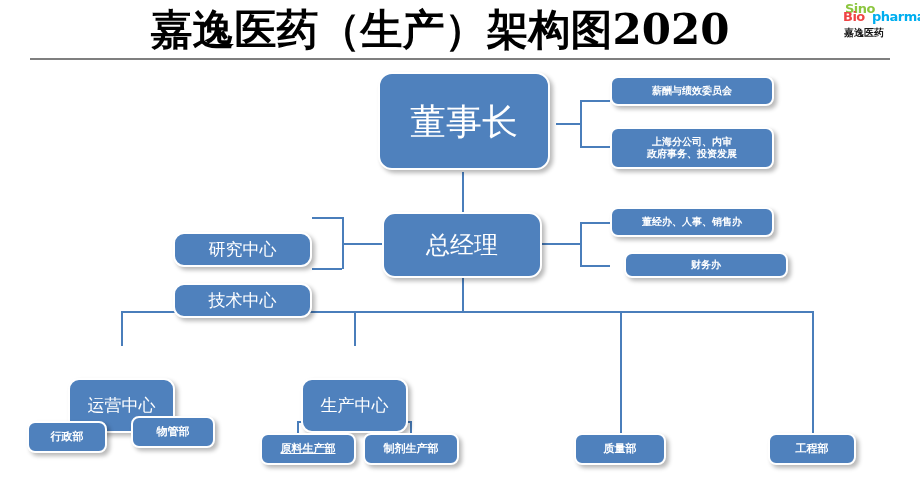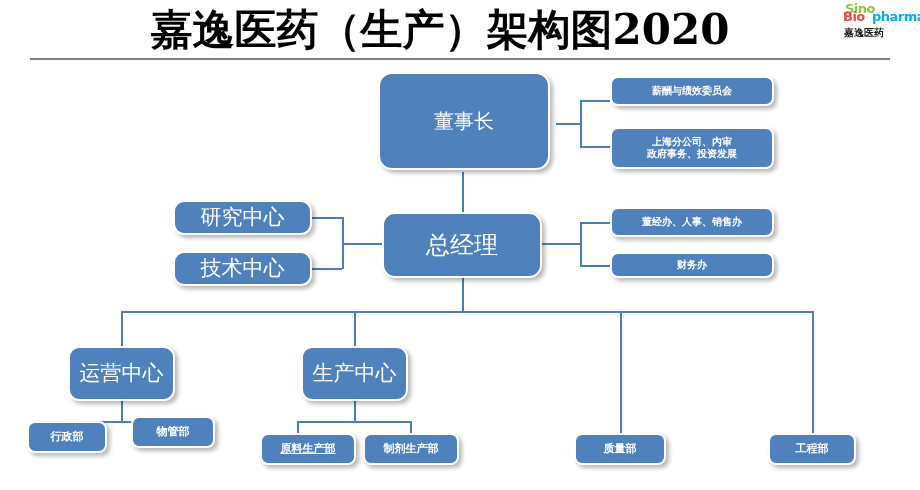--- a/index.html
+++ b/index.html
@@ -119,33 +119,34 @@
     align-items: center;
     justify-content: center;
     text-align: center;
     font-family: "DejaVu Sans", "Liberation Sans", sans-serif;
     box-shadow: 3px 3px 4px rgba(0,0,0,0.28);
     border: 2px solid #ffffff;
     line-height: 1.25;
     padding: 0 4px;
   }
   .node.lvl1 {
-    font-size: 20px;
+    font-size: 36px;
     font-weight: 400;
     border-radius: 14px;
   }
   .node.lvl2 {
     font-size: 24px;
     font-weight: 400;
     border-radius: 13px;
   }
   .node.lvl3 {
-    font-size: 21px;
+    font-size: 17px;
     font-weight: 400;
     border-radius: 11px;
+    margin-top: 32px;
   }
   .node.staff {
     font-size: 10px;
     font-weight: 700;
     border-radius: 8px;
   }
   .node.dept {
     font-size: 11px;
     font-weight: 700;
     border-radius: 8px;
@@ -225,21 +226,21 @@
   <div class="node lvl3" style="left:173px; top:200px; width:139px; height:35px;">
     <span>研究中心</span>
   </div>
   <div class="node lvl3" style="left:173px; top:251px; width:139px; height:35px;">
     <span>技术中心</span>
   </div>
 
   <div class="node staff" style="left:610px; top:207px; width:164px; height:30px;">
     <span>董经办、人事、销售办</span>
   </div>
-  <div class="node staff" style="left:610px; top:252px; width:164px; height:26px;align-items:center;">
+  <div class="node staff" style="left:624px; top:252px; width:164px; height:26px;align-items:center;">
     <span>财务办</span>
   </div>
 
   <div class="node lvl3" style="left:68px; top:346px; width:107px; height:55px;">
     <span>运营中心</span>
   </div>
   <div class="node lvl3" style="left:301px; top:346px; width:107px; height:55px;">
     <span>生产中心</span>
   </div>
   <div class="node dept" style="left:574px; top:433px; width:92px; height:32px;">

